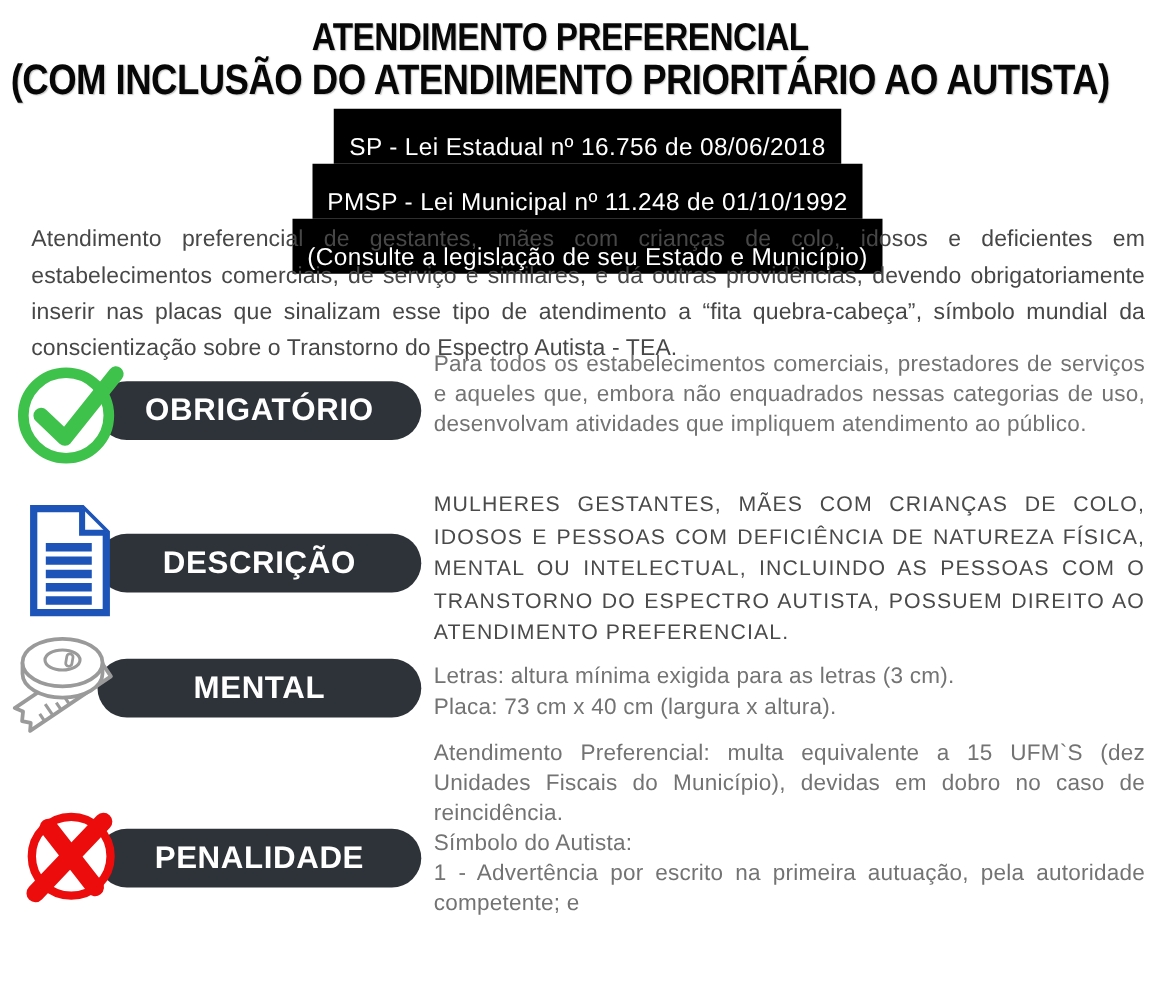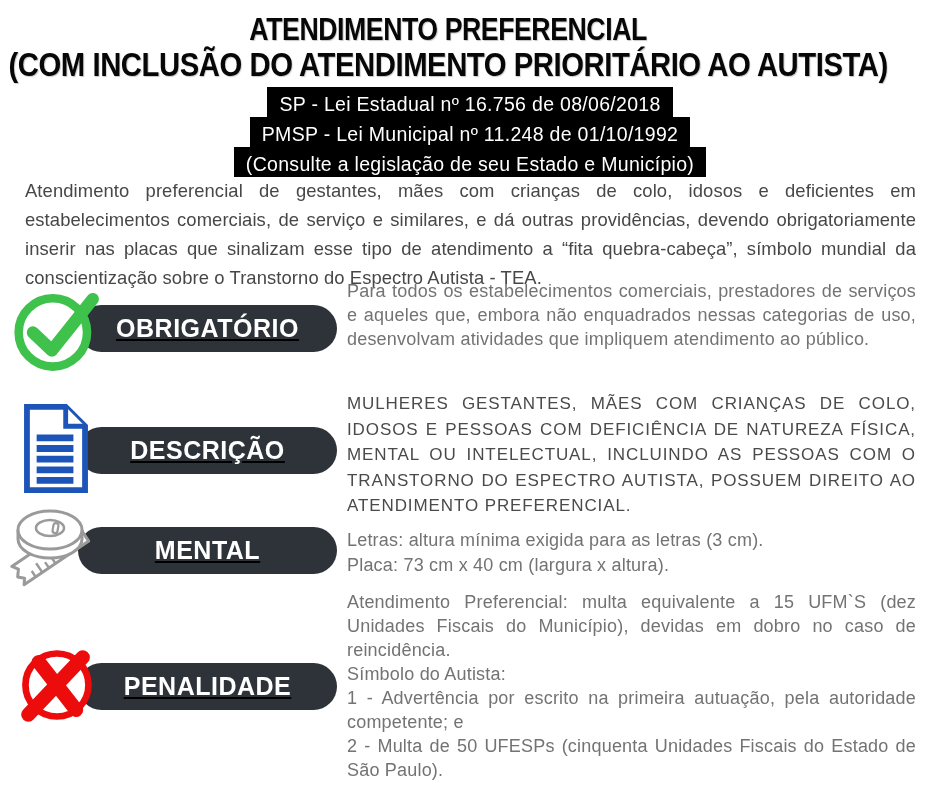--- a/index.html
+++ b/index.html
@@ -16,35 +16,35 @@
     font-weight:700; color:#070707; letter-spacing:-0.5px;
     transform:scaleX(0.86); text-shadow:1px 1px 1px rgba(130,130,130,.45);
   }
   .title-line.l1 span { font-size:31px; line-height:33px; }
   .title-line.l2 span { font-size:34px; line-height:36px; }
 
   .law-stack { position:absolute; top:87px; left:0; width:940px;
     display:flex; flex-direction:column; align-items:center; }
   .law-box {
     background:#000; color:#fff; font-size:19.5px; line-height:20px;
-    padding:7px 12px 3px 12px; letter-spacing:.3px; white-space:nowrap;
+    padding:21px 12px 3px 12px; letter-spacing:.3px; white-space:nowrap;
   }
 
   
   .intro {
     position:absolute; top:176px; left:25px; width:891px;
     font-size:18.4px; line-height:29px; color:#474747;
     text-align:justify; letter-spacing:.1px;
   }
 
   
   .pill {
     position:absolute; left:78px; width:259px; height:47px;
     background:#2d3339; border-radius:26px; z-index:1;
-    display:flex; align-items:center; justify-content:center;text-decoration:underline;
+    display:flex; align-items:center; justify-content:center;
   }
   .pill span {
     color:#fff; font-weight:700; font-size:25px; letter-spacing:.5px;
   }
   .icon { position:absolute; z-index:2; }
 
   .sect-text {
     position:absolute; left:347px; width:569px;
     color:#737373; font-size:18px; line-height:24px;
     text-align:justify; letter-spacing:.2px;
@@ -135,16 +135,15 @@
       <path d="M26 20 L65 70" fill="none" stroke="#ED0C0C" stroke-width="15" stroke-linecap="round"></path>
     </svg>
   </div>
   <div class="pill s4">
     <span>PENALIDADE</span>
   </div>
   <div class="sect-text s4">
     <p>Atendimento Preferencial: multa equivalente a 15 UFM`S (dez Unidades Fiscais do Município), devidas em dobro no caso de reincidência.</p>
     <p>Símbolo do Autista:</p>
     <p>1 - Advertência por escrito na primeira autuação, pela autoridade competente; e</p>
-    <p>2 - Multa de 50 UFESPs (cinquenta Unidades Fiscais do Estado de São Paulo).</p>
   </div>
 
 </div>
 
 </body></html>

